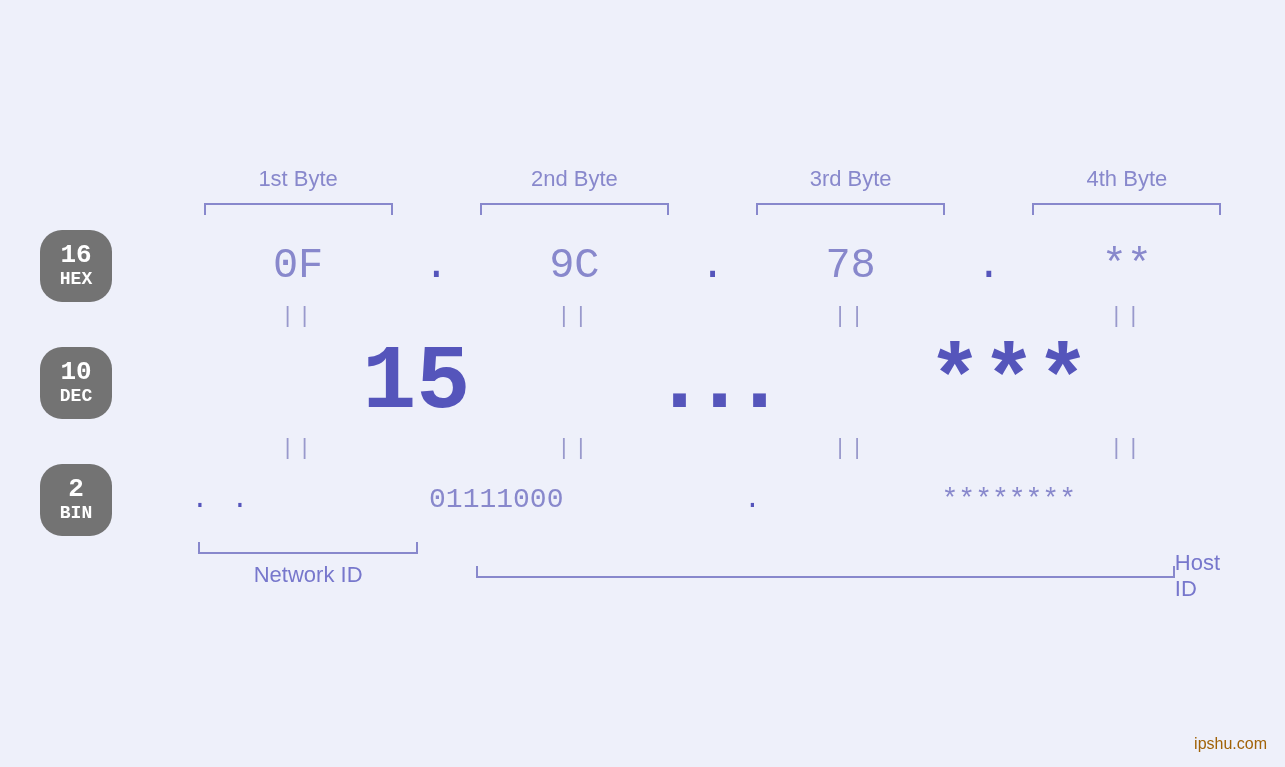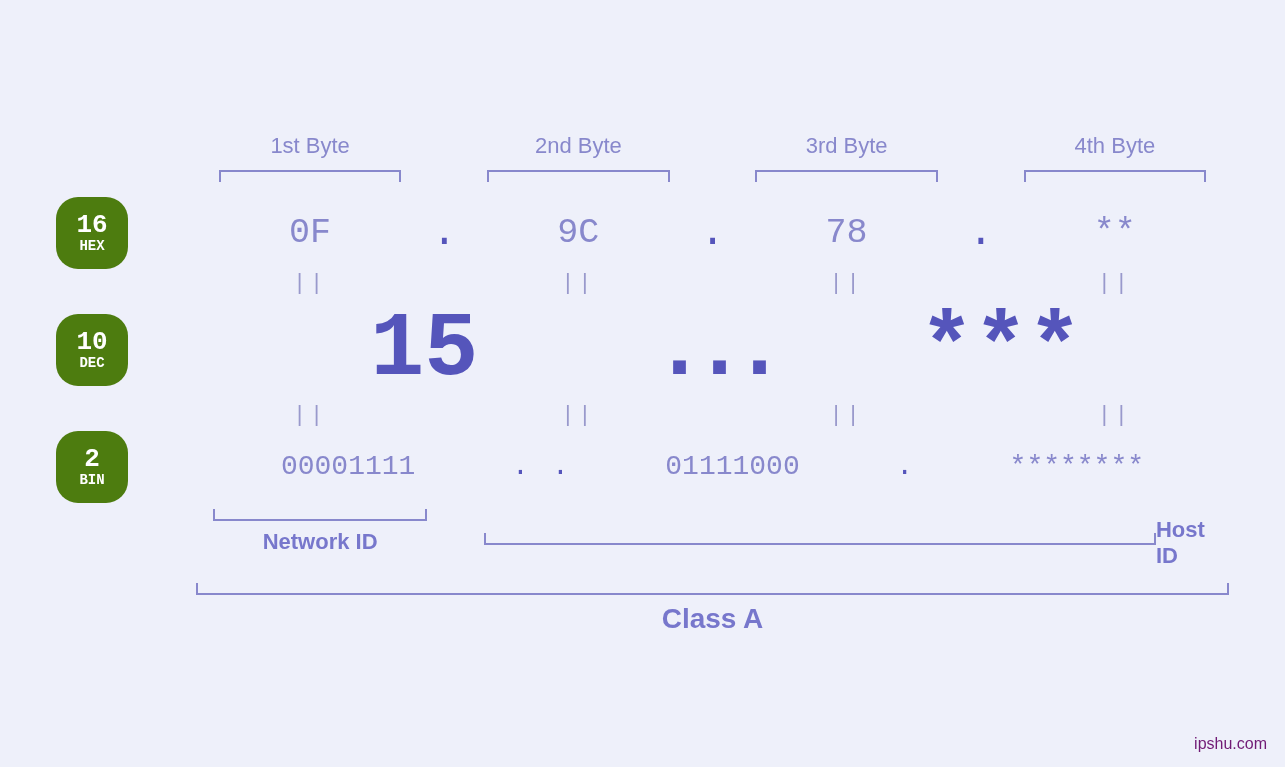--- a/index.html
+++ b/index.html
@@ -13,21 +13,21 @@
       position: relative;
     }
 
     .main-container {
       width: 1285px;
       height: 767px;
       display: flex;
       flex-direction: column;
       align-items: center;
       justify-content: center;
-      padding: 20px 56px;
+      padding: 20px 40px;
       position: relative;
     }
 
     .byte-headers {
       display: flex;
       width: 100%;
       justify-content: flex-end;
       padding-left: 140px;
       margin-bottom: 10px;
     }
@@ -71,57 +71,57 @@
 
     .label-cell {
       width: 140px;
       display: flex;
       align-items: center;
       justify-content: flex-start;
       flex-shrink: 0;
     }
 
     .label-badge {
-      background-color: #4d7c0f;
+      background-color: #737373;
       color: white;
       border-radius: 22px;
       width: 72px;
       height: 72px;
       display: flex;
       flex-direction: column;
       align-items: center;
       justify-content: center;
       font-weight: bold;
     }
 
     .badge-num {
       font-size: 26px;
       line-height: 1.1;
     }
 
     .badge-type {
-      font-size: 14px;
+      font-size: 18px;
       line-height: 1.1;
     }
 
     .values-area {
       flex: 1;
       display: flex;
       align-items: center;
     }
 
     .byte-value-cell {
       flex: 1;
       text-align: center;
       color: #6666bb;
       position: relative;
     }
 
     .hex-val {
-      font-size: 35px;
+      font-size: 42px;
       color: #8888cc;
     }
 
     .dec-val {
       font-size: 90px;
       color: #5555bb;
       font-weight: bold;
     }
 
     .bin-val {
@@ -167,36 +167,36 @@
 
     .equals-dot {
       width: 40px;
       flex-shrink: 0;
     }
 
     .bracket-label {
       color: #7777cc;
       font-size: 22px;
       font-family: Arial, sans-serif;
-      font-weight: bold;
+      font-weight: normal;
       margin-top: 8px;
     }
 
     .class-label {
       color: #7777cc;
       font-size: 28px;
       font-family: Arial, sans-serif;
       font-weight: bold;
     }
 
     .watermark {
       position: absolute;
       bottom: 14px;
       right: 18px;
-      color: #701a75;
+      color: #a16207;
       font-size: 16px;
       font-family: Arial, sans-serif;
     }
 
   </style>
 </head>
 <body>
 
 <div class="main-container">
 
@@ -307,23 +307,20 @@
   </div>
 
   <div class="data-row">
     <div class="label-cell">
       <div class="label-badge">
         <span class="badge-num">2</span>
         <span class="badge-type">BIN</span>
       </div>
     </div>
     <div class="values-area">
-      <div class="byte-value-cell">
-        <span class="bin-val">00001111</span>
-      </div>
       <div class="dot-cell">
         <span class="dot-bin">.</span>
       </div>
       <div class="dot-cell">
         <span class="dot-bin">.</span>
       </div>
       <div class="byte-value-cell">
         <span class="bin-val">01111000</span>
       </div>
       <div class="dot-cell">
@@ -342,21 +339,15 @@
       <span class="bracket-label">Network ID</span>
     </div>
     <div style="width:40px; flex-shrink:0;"></div>
 
     <div style="flex:3; display:flex; flex-direction:row; align-items:center;">
       <div style="width:95%; height:12px; border:2.5px solid #8888cc; border-top:none;"></div>
       <span class="bracket-label">Host ID</span>
     </div>
   </div>
 
-  <div style="display:flex; width:100%; padding-left:140px; margin-top:14px; align-items:flex-start; flex-direction:column;">
-    <div style="width:100%; height:12px; border:2.5px solid #8888cc; border-top:none;"></div>
-    <div style="width:100%; display:flex; justify-content:center; margin-top:8px;">
-      <span class="class-label">Class A</span>
-    </div>
-  </div>
 
   <div class="watermark">ipshu.com</div>
 </div>
 
 </body></html>

